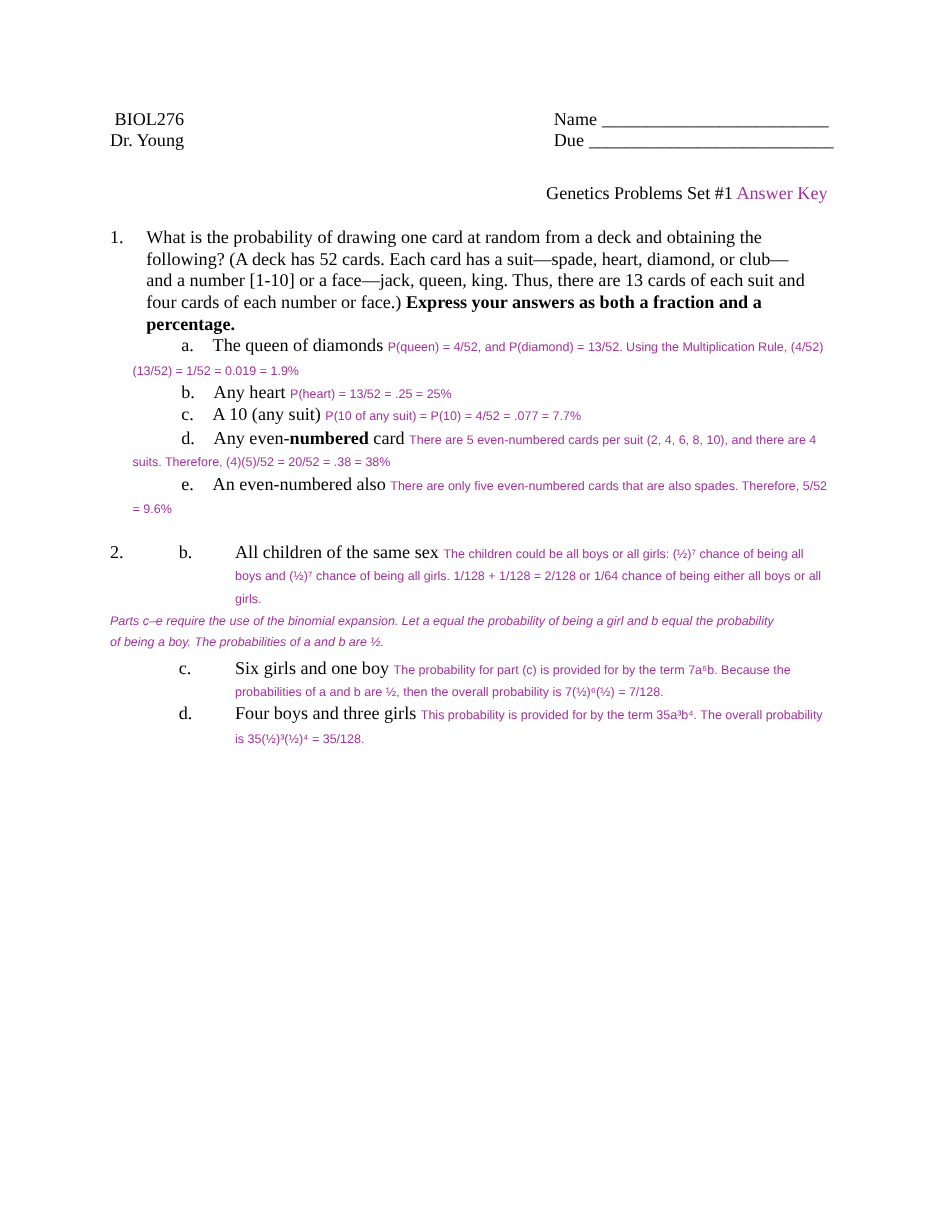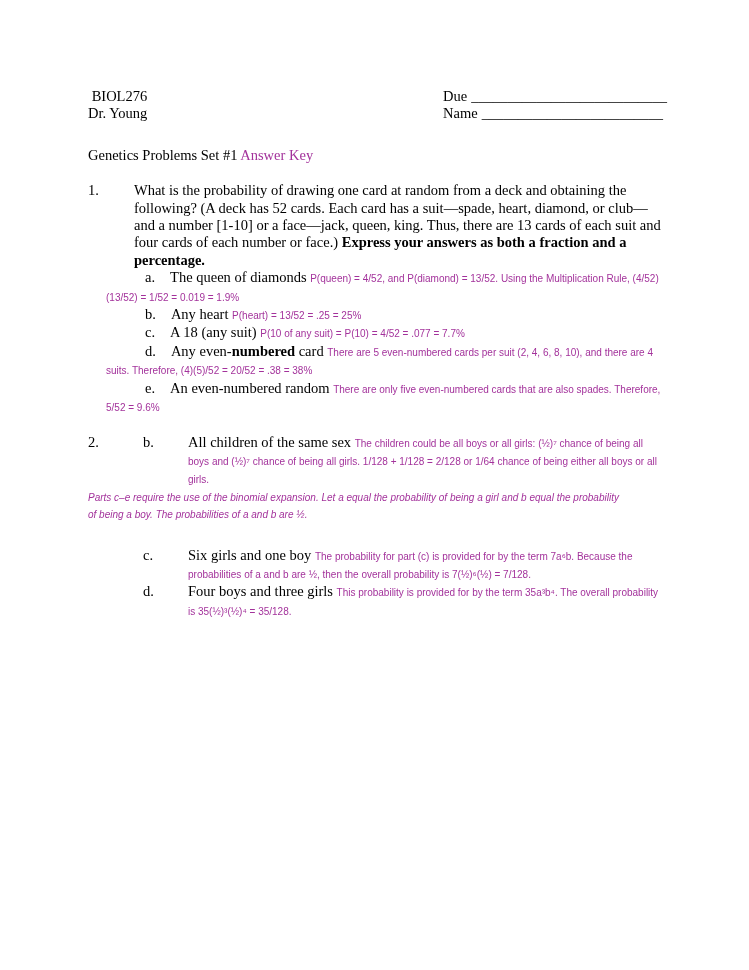--- a/index.html
+++ b/index.html
@@ -14,60 +14,60 @@
     line-height:17.4px;
     color:#000000;
     overflow:hidden;
   }
   p, div { margin:0; padding:0; }
   .bold { font-weight:bold; }
   .header-row { display:flex; justify-content:space-between;text-align:right; }
   .header-right { width:219px; }
   .field { white-space:nowrap; }
   .field .lbl { margin-right:4px; }
-  .doc-title { text-align:left; margin-top:24px; }
+  .doc-title { text-align:right; margin-top:24px; }
   .accent-serif { color:var(--accent); }
   .intro { margin-top:19px; font-weight:bold; width:574px; }
   .prob { position:relative; margin-top:18px; }
   .prob2 { margin-top:17px; }
   .pnum { position:absolute; left:0; top:0; }
-  .ptext { margin-left:46px; width:530px; }
+  .ptext { margin-left:29px; width:530px; }
   .ans {
     font-family:"Liberation Sans","DejaVu Sans",sans-serif;
     font-weight:normal;
     color:var(--accent);
     font-size:10px;
   }
   .p1item { margin-left:18px; text-indent:39px; width:556px; }
   .p1item .ilabel { margin-right:15px; }
   .p2item { margin-left:100px; text-indent:-45px; width:476px; }
   .p2item .marker { display:inline-block; width:45px; text-indent:0; }
   .note {
     width:535px;
     font-style:italic;
   }
   .formula { margin-left:20px; white-space:nowrap; }
-  .cde-first { margin-top:23px; }
+  .cde-first { margin-top:3px; }
 </style>
 </head>
 <body>
 
 <div class="page">
 
   <div class="header-row">
     <div class="header-left">
       <div>BIOL276</div>
       <div>Dr. Young</div>
     </div>
     <div class="header-right">
       <div class="field">
-        <span class="lbl">Due</span><span>___________________________</span>
+        <span class="lbl">Name</span><span>_________________________</span>
       </div>
       <div class="field">
-        <span class="lbl">Name</span><span>_________________________</span>
+        <span class="lbl">Due</span><span>___________________________</span>
       </div>
     </div>
   </div>
 
   <div class="doc-title">
     <span>Genetics Problems Set #1 </span><span class="accent-serif">Answer Key</span>
   </div>
 
 
   <div class="prob">
@@ -75,27 +75,27 @@
     <div class="ptext">
       <span>What is the probability of drawing one card at random from a deck and obtaining the following?  (A deck has 52 cards.  Each card has a suit—spade, heart, diamond, or club—and a number [1-10] or a face—jack, queen, king.  Thus, there are 13 cards of each suit and four cards of each number or face.) </span><span class="bold">Express your answers as both a fraction and a percentage.</span>
     </div>
     <p class="p1item">
       <span class="ilabel">a.</span><span>The queen of diamonds </span><span class="ans">P(queen) = 4/52, and P(diamond) = 13/52.  Using the Multiplication Rule, (4/52)(13/52) = 1/52 = 0.019 = 1.9%</span>
     </p>
     <p class="p1item">
       <span class="ilabel">b.</span><span>Any heart </span><span class="ans">P(heart) = 13/52 = .25 = 25%</span>
     </p>
     <p class="p1item">
-      <span class="ilabel">c.</span><span>A 18 (any suit) </span><span class="ans">P(10 of any suit) = P(10) = 4/52 = .077 = 7.7%</span>
+      <span class="ilabel">c.</span><span>A 10 (any suit) </span><span class="ans">P(10 of any suit) = P(10) = 4/52 = .077 = 7.7%</span>
     </p>
     <p class="p1item">
       <span class="ilabel">d.</span><span>Any even-</span><span class="bold">numbered</span><span> card </span><span class="ans">There are 5 even-numbered cards per suit (2, 4, 6, 8, 10), and there are 4 suits. Therefore, (4)(5)/52 = 20/52 = .38 = 38%</span>
     </p>
     <p class="p1item">
-      <span class="ilabel">e.</span><span>An even-numbered random </span><span class="ans">There are only five even-numbered cards that are also spades. Therefore, 5/52 = 9.6%</span>
+      <span class="ilabel">e.</span><span>An even-numbered also </span><span class="ans">There are only five even-numbered cards that are also spades. Therefore, 5/52 = 9.6%</span>
     </p>
   </div>
 
   <div class="prob prob2">
     <span class="pnum">2.</span>
     <p class="p2item">
       <span class="marker">b.</span><span>All children of the same sex </span><span class="ans">The children could be all boys or all girls: (½)⁷ chance of being all boys and (½)⁷ chance of being all girls. 1/128 + 1/128 = 2/128 or 1/64 chance of being either all boys or all girls.</span>
     </p>
     <div class="note ans">Parts c–e require the use of the binomial expansion. Let a equal the probability of being a girl and b equal the probability of being a boy. The probabilities of a and b are ½.</div>
     <p class="p2item cde-first">

